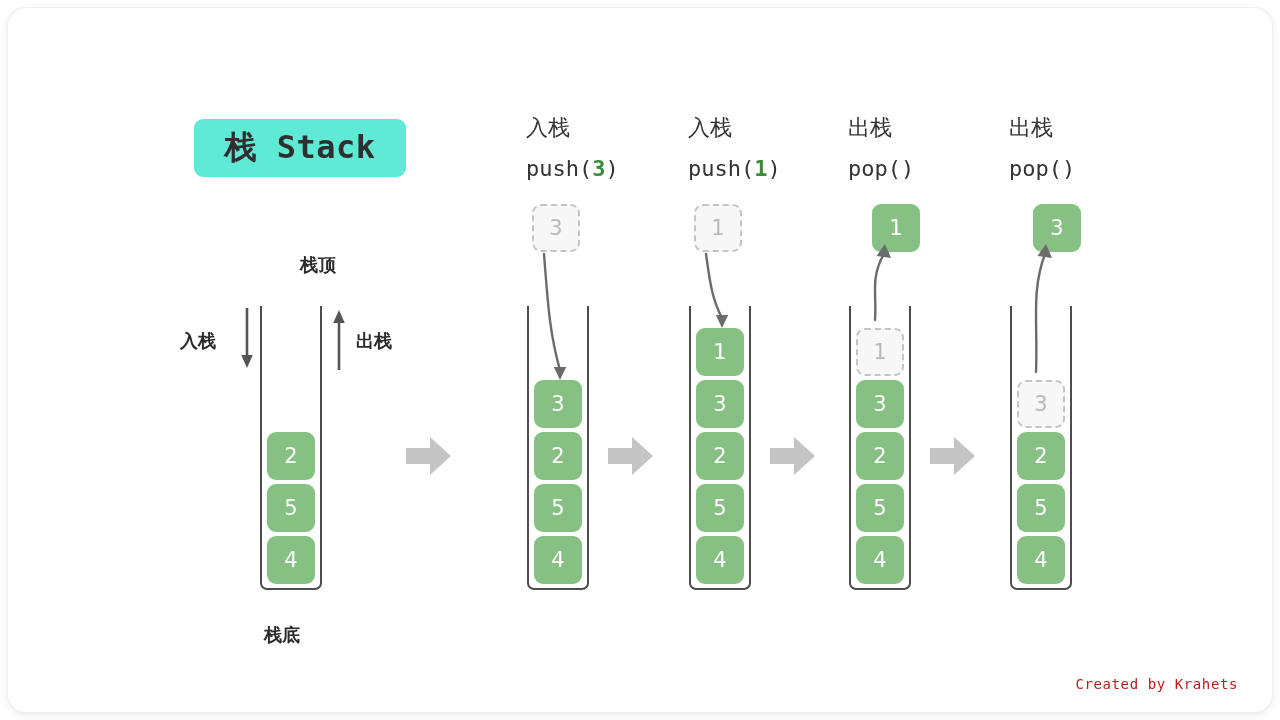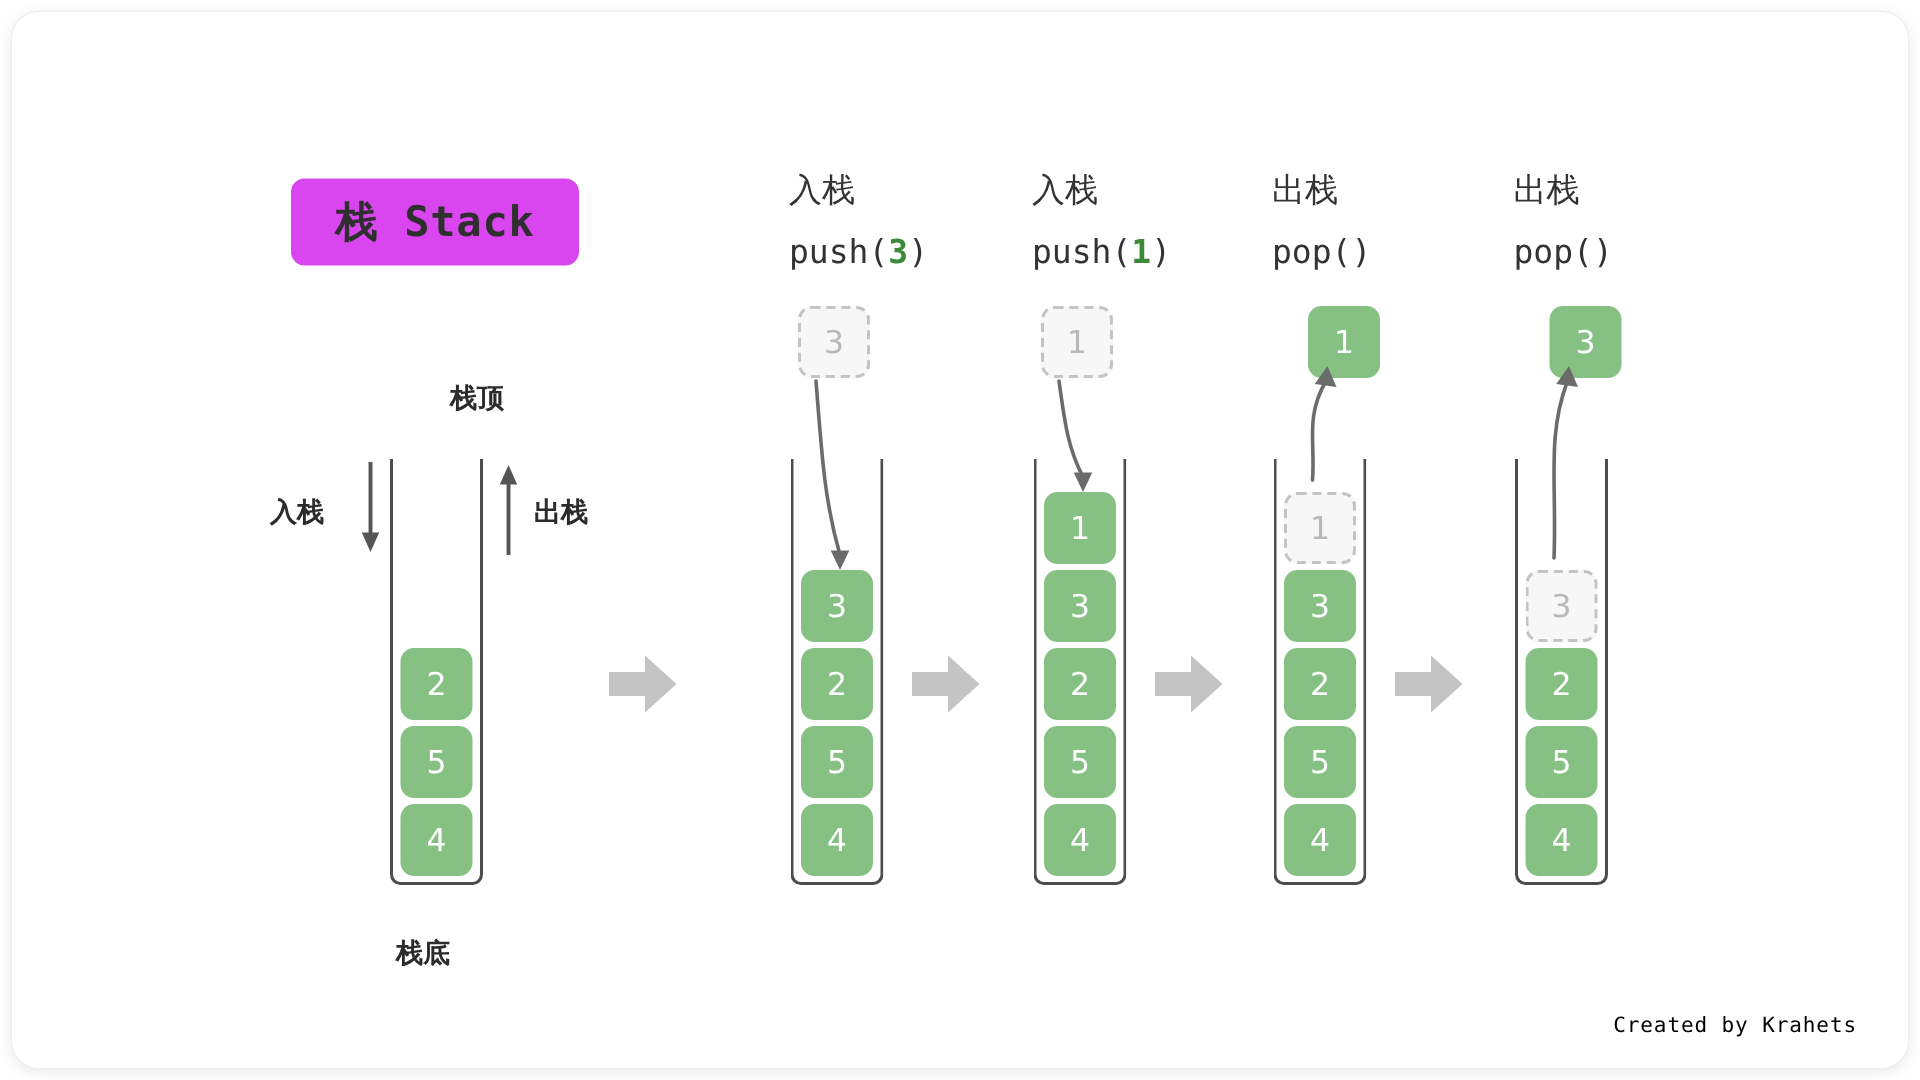--- a/index.html
+++ b/index.html
@@ -25,29 +25,29 @@
     box-shadow: 0 0 0 1px #efefef, 0 2px 10px rgba(0,0,0,0.10);
     overflow: hidden;
   }
 
   .abs { position: absolute; }
 
   
   #title-chip {
     left: 186px;
     top: 111px;
-    width: 192px;
+    width: 212px;
     height: 58px;
-    background: #d946ef;
+    background: #5eead4;
     border-radius: 9px;
     display: flex;
     align-items: center;
     justify-content: center;
     font-family: "DejaVu Sans Mono", "Liberation Mono", monospace;
-    font-size: 28px;
+    font-size: 32px;
     font-weight: bold;
     color: #2f2f2f;
     letter-spacing: 0.5px;
   }
 
   
   .cjk-bold {
     font-family: "DejaVu Sans", "Liberation Sans", sans-serif;
     font-weight: bold;
     font-size: 18px;
@@ -113,21 +113,21 @@
 
   
   .flow-arrow { width: 46px; height: 42px; }
 
   
   #footer {
     right: 34px;
     bottom: 20px;
     font-family: "DejaVu Sans Mono", "Liberation Mono", monospace;
     font-size: 14px;
-    color: #000000;
+    color: #b91c1c;
     letter-spacing: 0.6px;
   }
 
   svg { overflow: visible; display: block; }
 </style>
 </head>
 <body>
 
 <div id="card">
 

